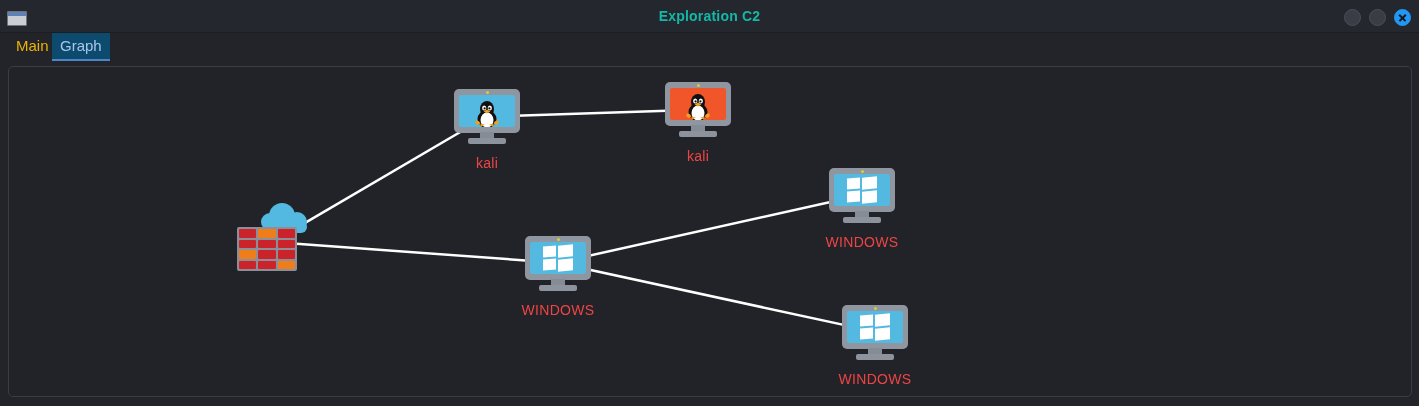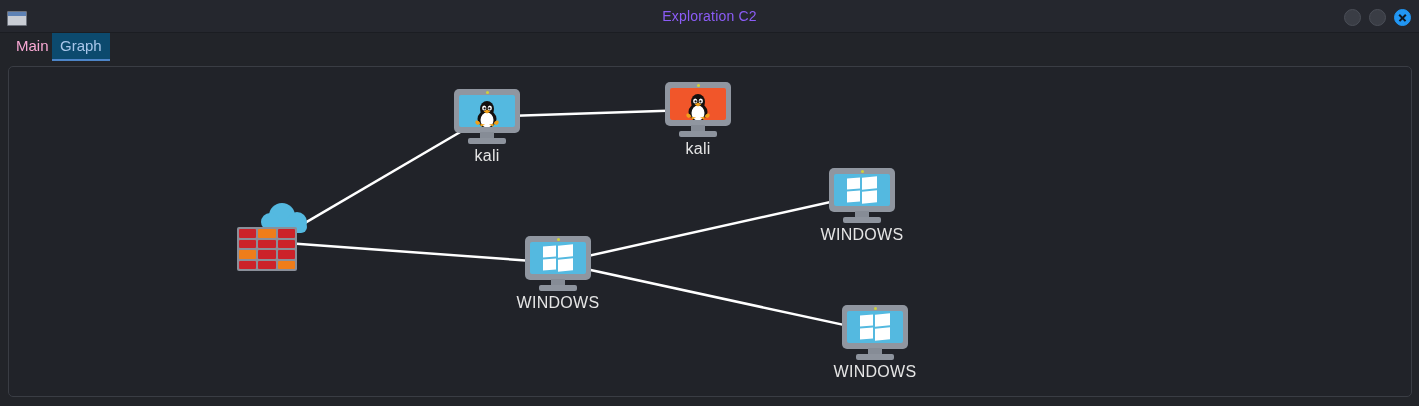--- a/index.html
+++ b/index.html
@@ -34,23 +34,24 @@
     content: "";
     position: absolute; left: 0; top: 0; right: 0;
     height: 4px;
     background: #5e82b5;
   }
   .title-text {
     position: absolute; left: 0; top: 0;
     width: 1419px; height: 33px;
     line-height: 33px;
     text-align: center;
-    color: #8b5cf6;
+    color: #14b8a6;
     font-size: 14px;
     letter-spacing: 0.2px;
+    font-weight: bold;
   }
   .win-controls {
     position: absolute; right: 8px; top: 9px;
     display: flex; gap: 8px; align-items: center;
   }
   .wc {
     width: 17px; height: 17px;
     border-radius: 50%;
     background: #3a3d45;
     border: 1px solid #4a4e57;
@@ -73,21 +74,21 @@
   .tabbar {
     position: absolute; left: 0; top: 33px;
     width: 1419px; height: 28px;
     background: #222429;
   }
   .tab {
     position: absolute; top: 0;
     height: 28px; line-height: 26px;
     padding: 0 8px;
     font-size: 15px;
-    color: #f9a8d4;
+    color: #eab308;
     cursor: default;
     border-bottom: 2px solid transparent;
   }
   .tab.tab-main   { left: 8px; }
   .tab.tab-graph  {
     left: 52px;
     background: #0c4a6e;
     color: #a9c6ea;
     border-bottom: 2px solid #4d85c8;
   }
@@ -111,23 +112,23 @@
   }
 
   
   .node {
     position: absolute;
     width: 120px;
     margin-left: -60px;
     text-align: center;
   }
   .node-label {
-    margin-top: 2px;
-    color: #e5e5e5;
-    font-size: 16px;
+    margin-top: 10px;
+    color: #ef4444;
+    font-size: 14px;
     letter-spacing: 0.3px;
     white-space: nowrap;
   }
 
   
   .monitor {
     position: relative;
     width: 66px; height: 56px;
     margin: 0 auto;
   }

